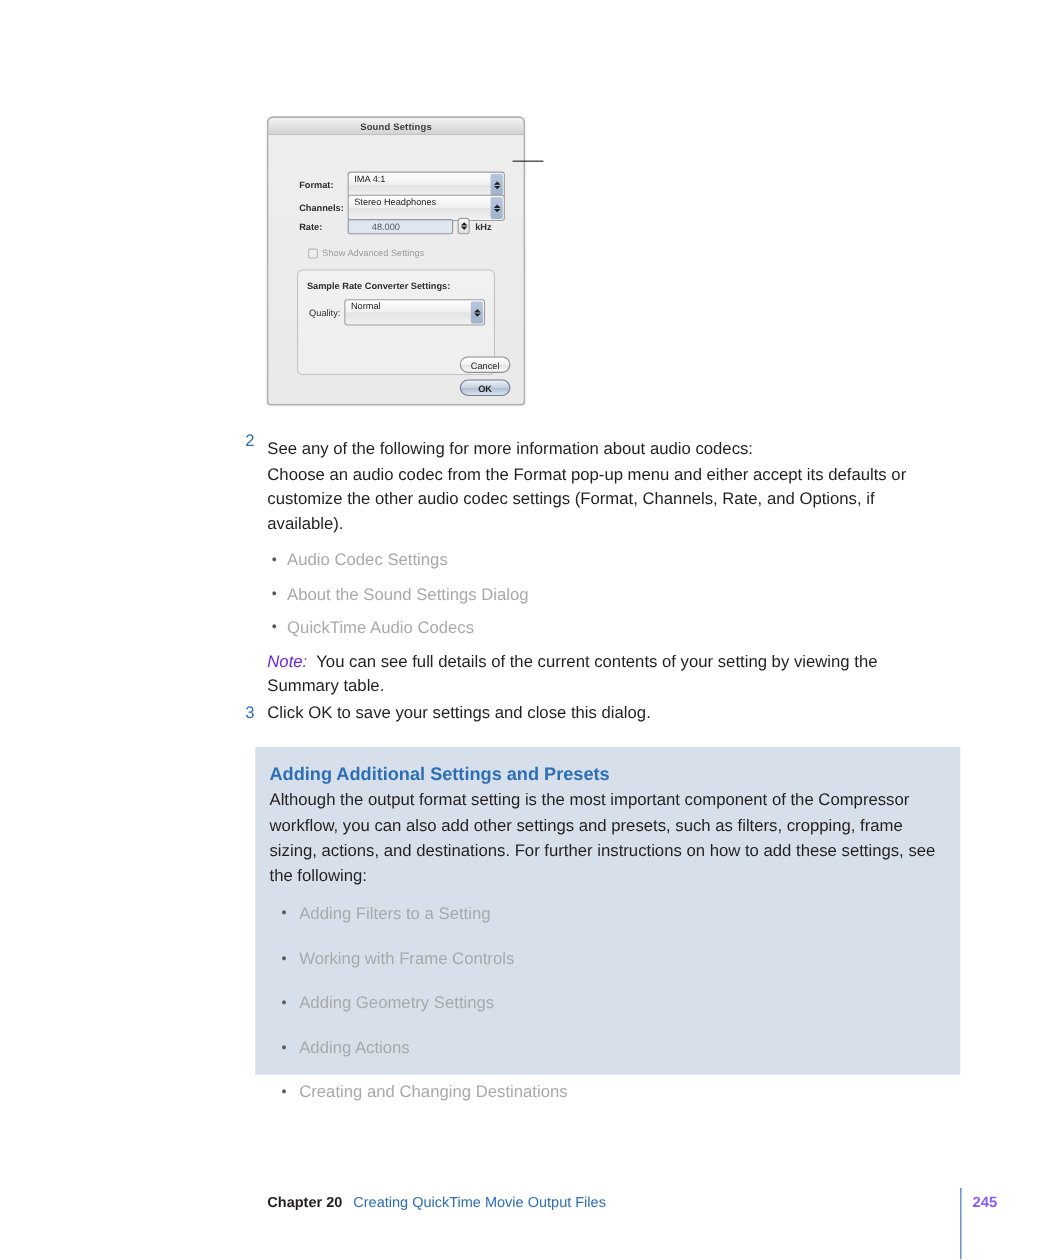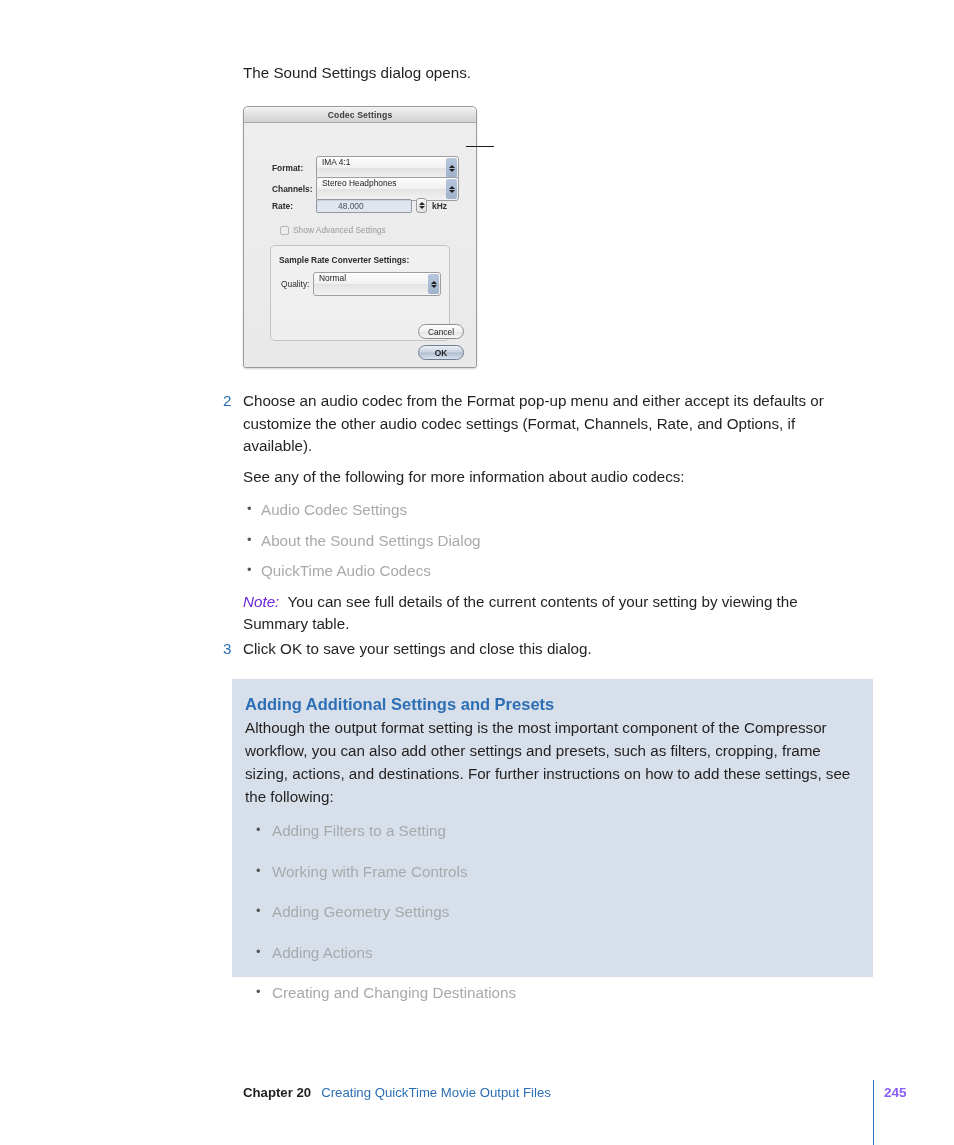--- a/index.html
+++ b/index.html
@@ -321,25 +321,24 @@
     width: 1px;
     height: 65px;
     background: #2d6eb5;
   }
 </style>
 </head>
 <body>
 
 <div class="page">
 
-  <div class="intro-line body-text">The Sound Settings dialog opens.</div>
 
   <div class="dialog">
     <div class="dialog-titlebar">
-      <span class="dialog-title">Codec Settings</span>
+      <span class="dialog-title">Sound Settings</span>
     </div>
     <div class="dialog-body">
 
       <div class="field-row" style="left:28px; top:33px; width:190px;">
         <span class="field-label" style="width:44px;">Format:</span>
         <div class="popup" style="width:143px;">
           <span>IMA 4:1</span>
           <span class="arrows">
             <span class="arrow-up"></span>
               <span class="arrow-dn"></span>
@@ -395,22 +394,22 @@
       </div>
 
     </div>
   </div>
 
   <div class="callout-line"></div>
 
   <div class="step" style="left:223px; top:390px;">
     <div class="step-num">2</div>
     <div class="step-body">
+      <div class="body-text" style="margin-top:8px;">See any of the following for more information about audio codecs:</div>
       <div class="body-text">Choose an audio codec from the Format pop-up menu and either accept its defaults or customize the other audio codec settings (Format, Channels, Rate, and Options, if available).</div>
-      <div class="body-text" style="margin-top:8px;">See any of the following for more information about audio codecs:</div>
       <ul class="sublist" style="margin-top:11px;">
         <li>Audio Codec Settings</li>
         <li>About the Sound Settings Dialog</li>
         <li>QuickTime Audio Codecs</li>
       </ul>
       <div class="body-text" style="margin-top:4px;">
         <span class="note-label">Note:</span>&nbsp;
         <span>You can see full details of the current contents of your setting by viewing the Summary table.</span>
       </div>
     </div>

